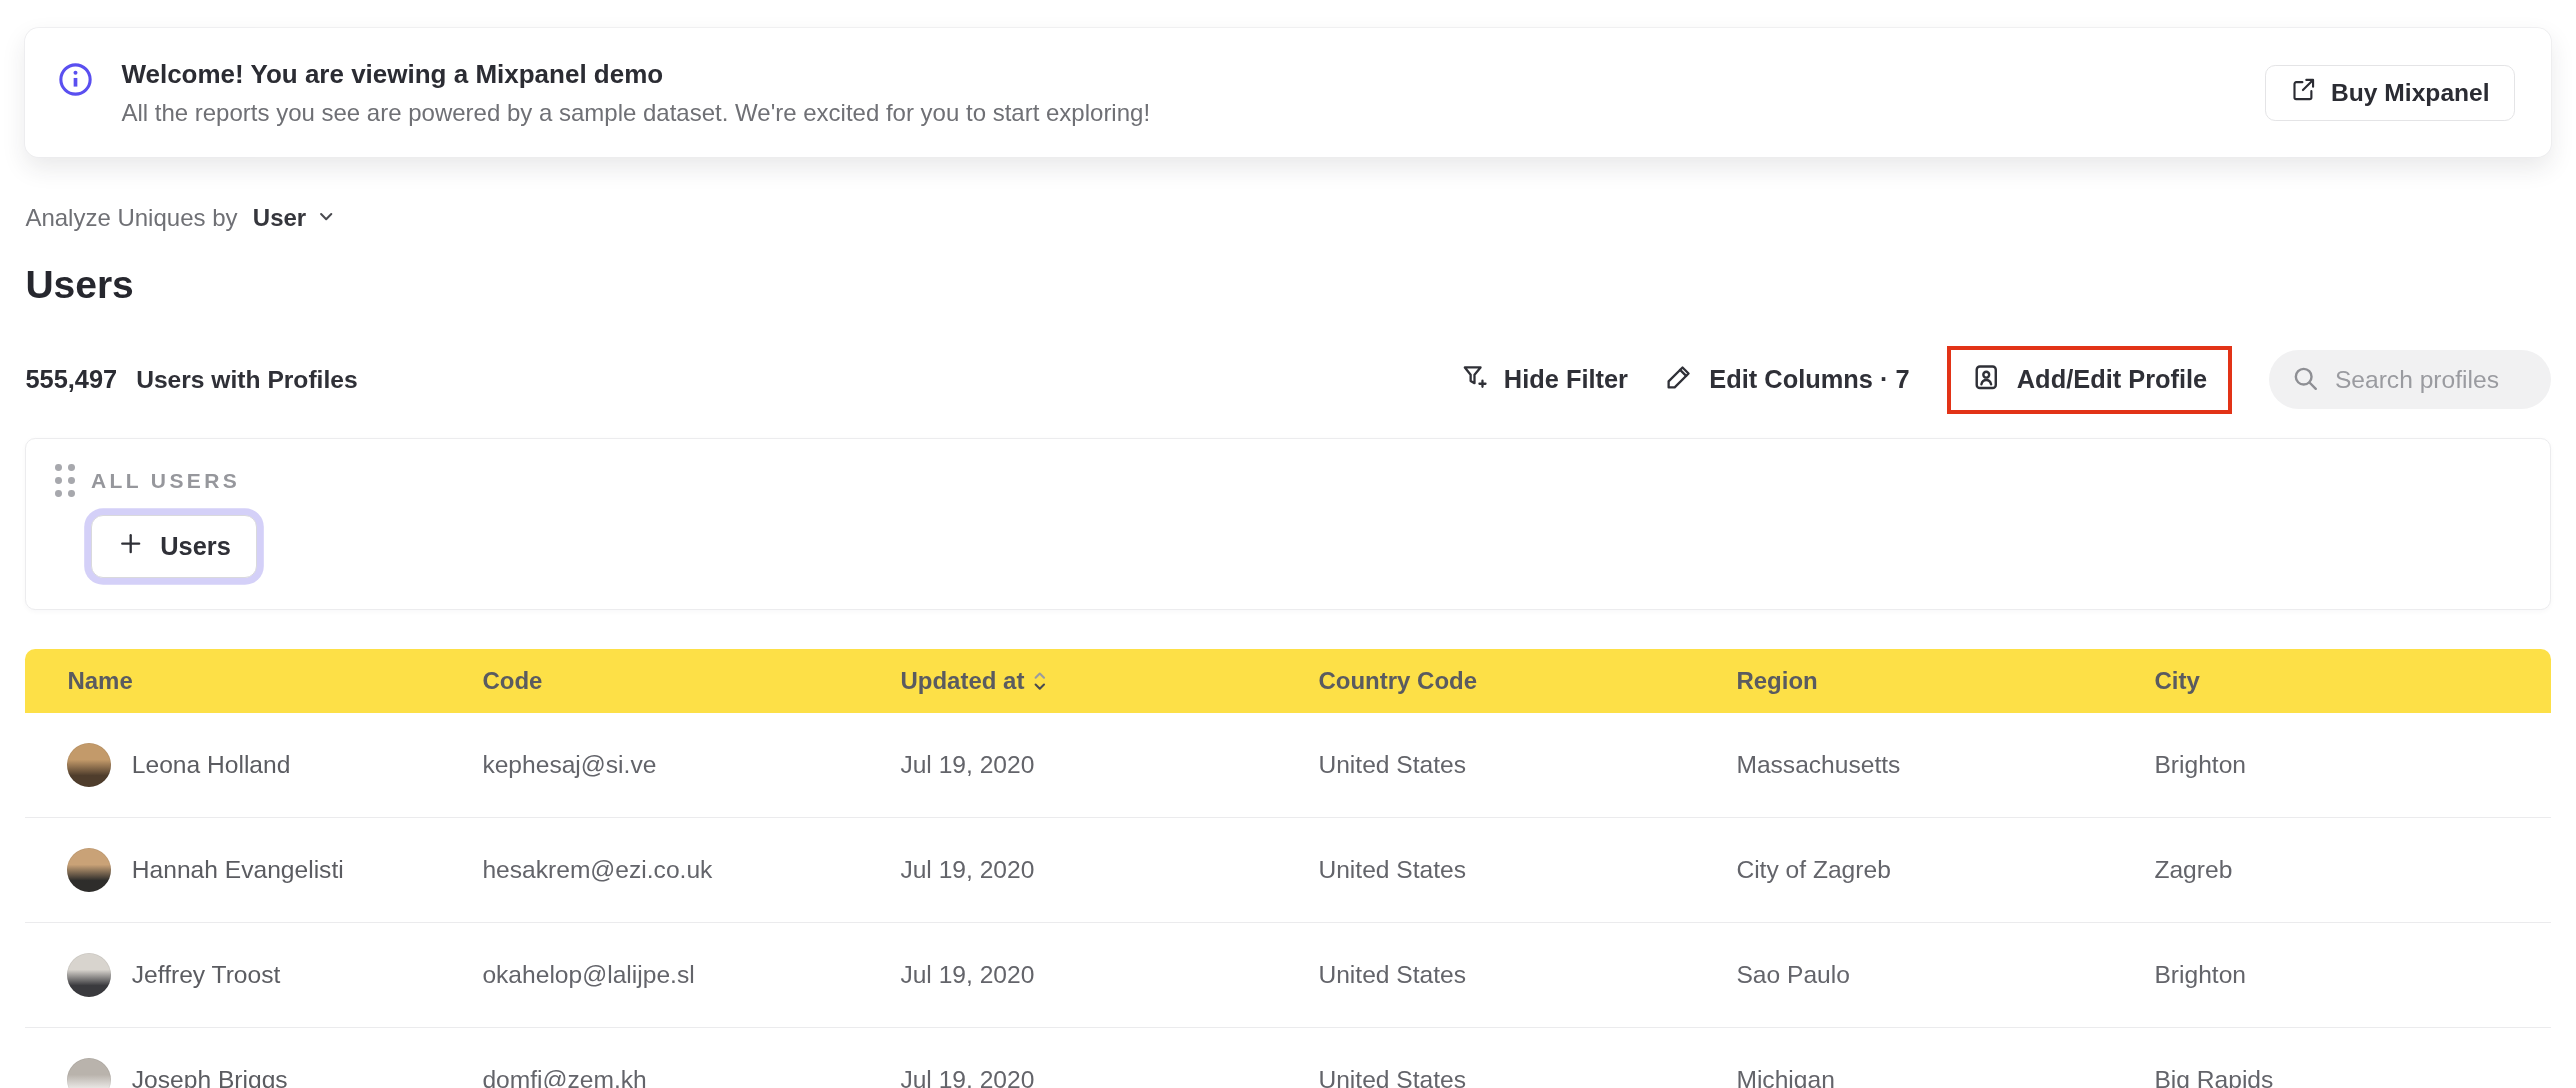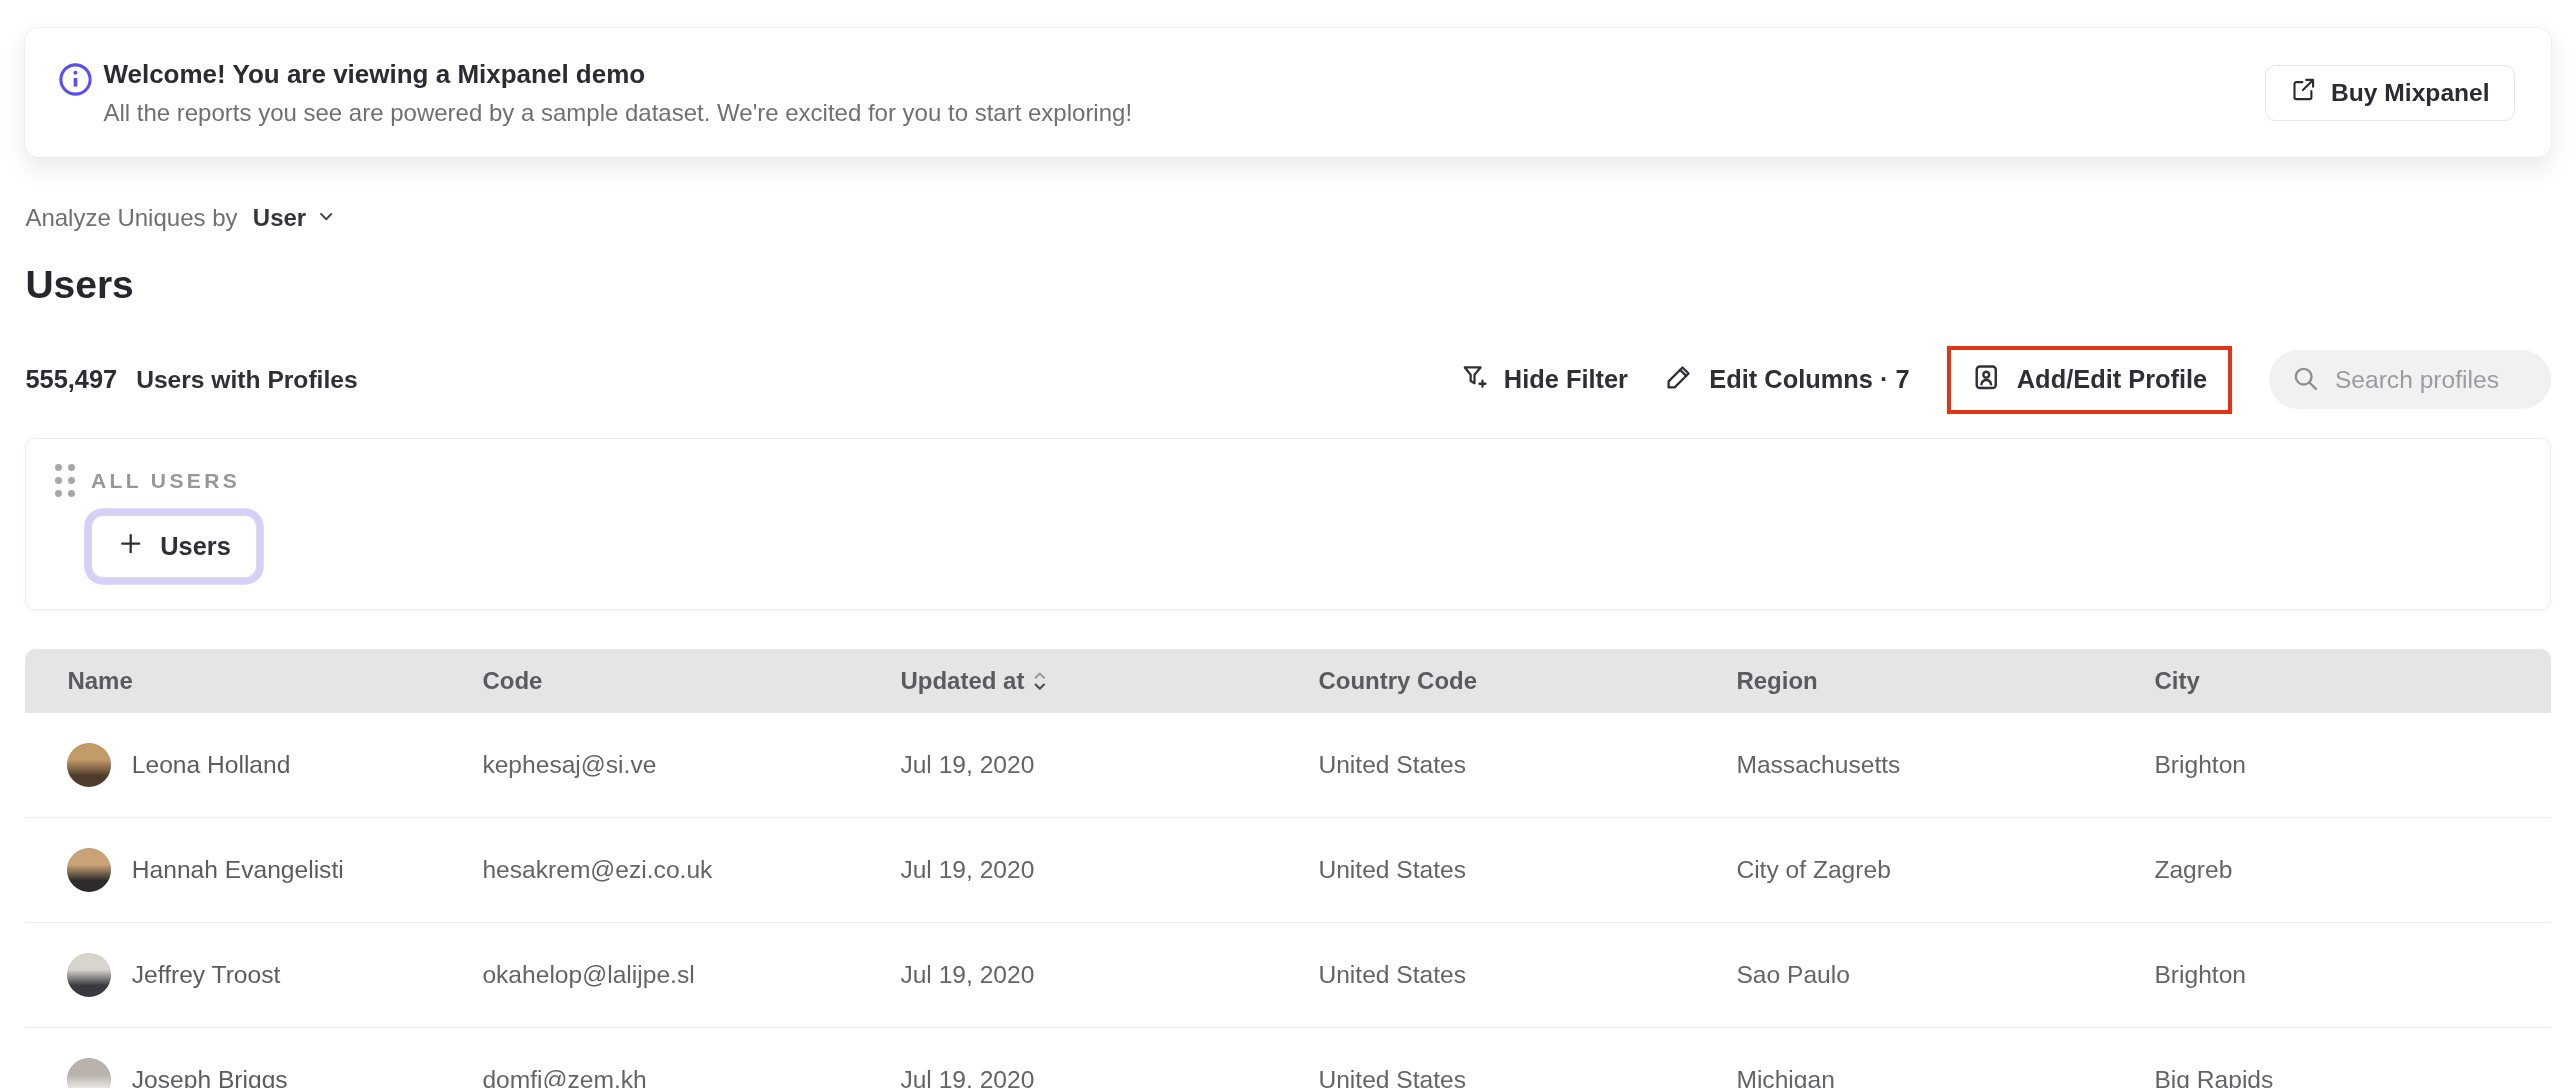--- a/index.html
+++ b/index.html
@@ -15,21 +15,21 @@
   .banner {
     height: 129px;
     background: #fff;
     border-radius: 13.6px;
     box-shadow: 0 0 0 0.8px #ececee, 0 10.2px 24px rgba(40,40,50,.10);
     display: flex;
     align-items: center;
     justify-content: space-between;
     padding: 0 36px 0 32px;
   }
-  .banner-left { display: flex; align-items: flex-start; gap: 9px; }
+  .banner-left { display: flex; align-items: flex-start; gap: 27px; }
   .info-icon { flex: 0 0 auto; margin-top: 3.4px; color: #5a4ff0; }
   .banner-title { font-size: 26px; font-weight: 700; color: #2b2c33; line-height: 1.25; }
   .banner-sub { font-size: 24px; color: #6f7075; margin-top: 8.5px; }
   .banner-right { display: flex; gap: 15.3px; }
   .btn-outline {
     display: inline-flex; align-items: center; gap: 13.6px;
     height: 56px; padding: 0 24px;
     background: #fff; border: 1.7px solid #e4e4e6; border-radius: 10.2px;
     font-size: 24.6px; font-weight: 700; color: #2b2c33;
     font-family: inherit; cursor: pointer;
@@ -100,21 +100,21 @@
   
   .users-table { margin-top: 39px; }
   .t-head, .t-row {
     display: grid;
     grid-template-columns: 415px 418px 418px 418px 418px 1fr;
     align-items: center;
     padding-left: 42px;
   }
   .t-head {
     height: 64px;
-    background: #e5e5e5;
+    background: #fde047;
     border-radius: 10.2px 10.2px 0 0;
     font-size: 24px; font-weight: 600; color: #5a5b60;
   }
   .t-head .th { display: flex; align-items: center; gap: 8.5px; cursor: pointer; }
   .t-row {
     height: 105px;
     border-bottom: 1.7px solid #ebebed;
     font-size: 24.6px; color: #63646a;
     cursor: pointer; background: #fff;
   }

